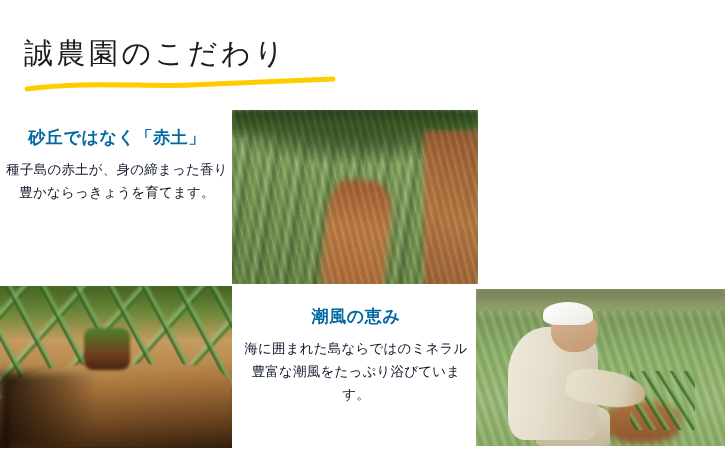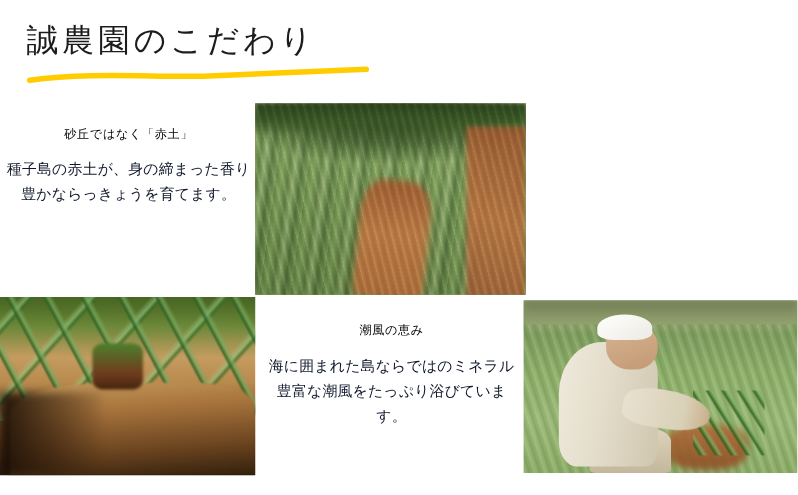--- a/index.html
+++ b/index.html
@@ -13,20 +13,21 @@
     position: relative;
     overflow: hidden;
     font-family: "Liberation Sans", "DejaVu Sans", sans-serif;
     -webkit-font-smoothing: antialiased;
   }
 
   .stage {
     position: absolute;
     inset: 0;
     background: #ffffff;
+    margin-top: 16px;
   }
 
   
   .title-block {
     position: absolute;
     left: 24px;
     top: 18px;
     width: 420px;
     height: 70px;
   }
@@ -208,24 +209,24 @@
     border-radius: 26% 30% 8% 8%;
     filter: blur(0.6px);
   }
 
   
   .col {
     position: absolute;
     text-align: center;
   }
   .col-heading {
-    font-size: 11px;
+    font-size: 17px;
     line-height: 22px;
-    font-weight: normal;
-    color: #000000;
+    font-weight: bold;
+    color: #0369a1;
     letter-spacing: 0.6px;
     margin: 0 0 9px 0;
     white-space: nowrap;
   }
   .col-body {
     font-size: 13.5px;
     line-height: 23px;
     color: #0f172a;
     letter-spacing: 0.2px;
     margin: 0;

